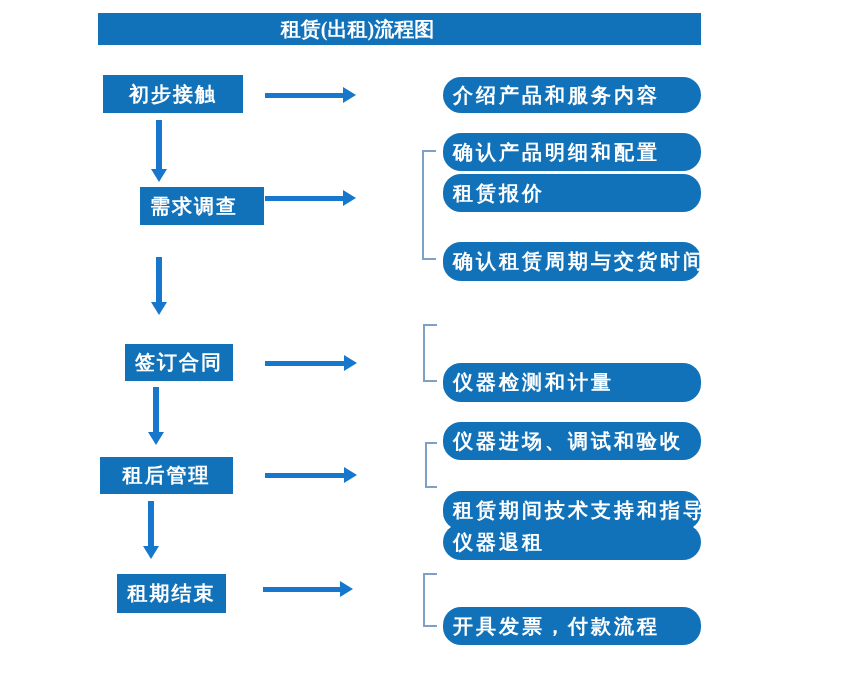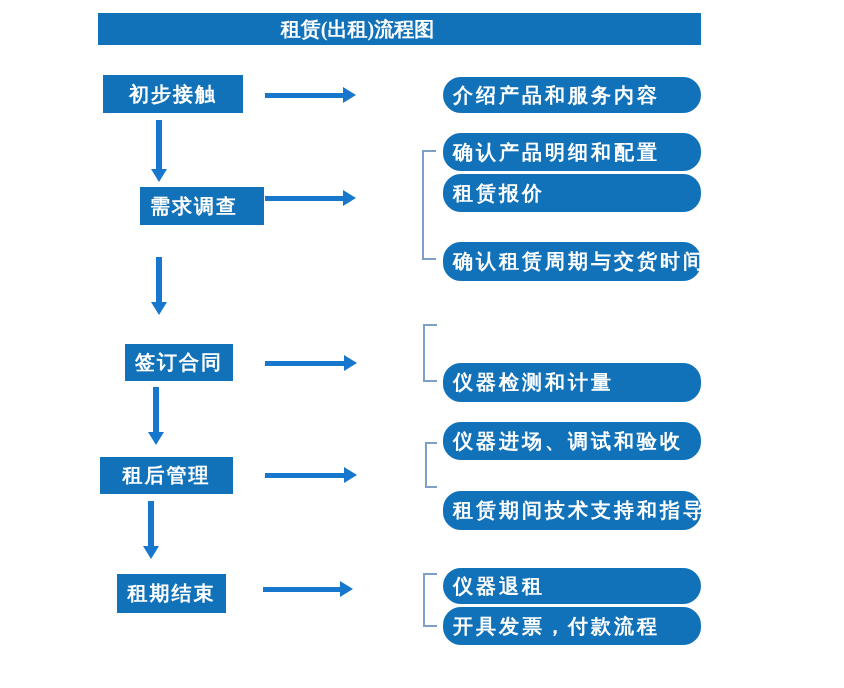--- a/index.html
+++ b/index.html
@@ -108,21 +108,21 @@
     <span>仪器检测和计量</span>
   </div>
 
   <div class="out-box" style="top:422px;height:38px;">
     <span>仪器进场、调试和验收</span>
   </div>
   <div class="out-box" style="top:491px;height:39px;">
     <span>租赁期间技术支持和指导</span>
   </div>
 
-  <div class="out-box" style="top:568px;height:36px;">
+  <div class="out-box" style="top:524px;height:36px;">
     <span>仪器退租</span>
   </div>
   <div class="out-box" style="top:607px;height:38px;">
     <span>开具发票，付款流程</span>
   </div>
 
   <div class="v-arrow" style="left:151px;top:120px;">
     <div class="shaft" style="height:49px;"></div>
     <div class="head" style="top:49px;"></div>
   </div>

